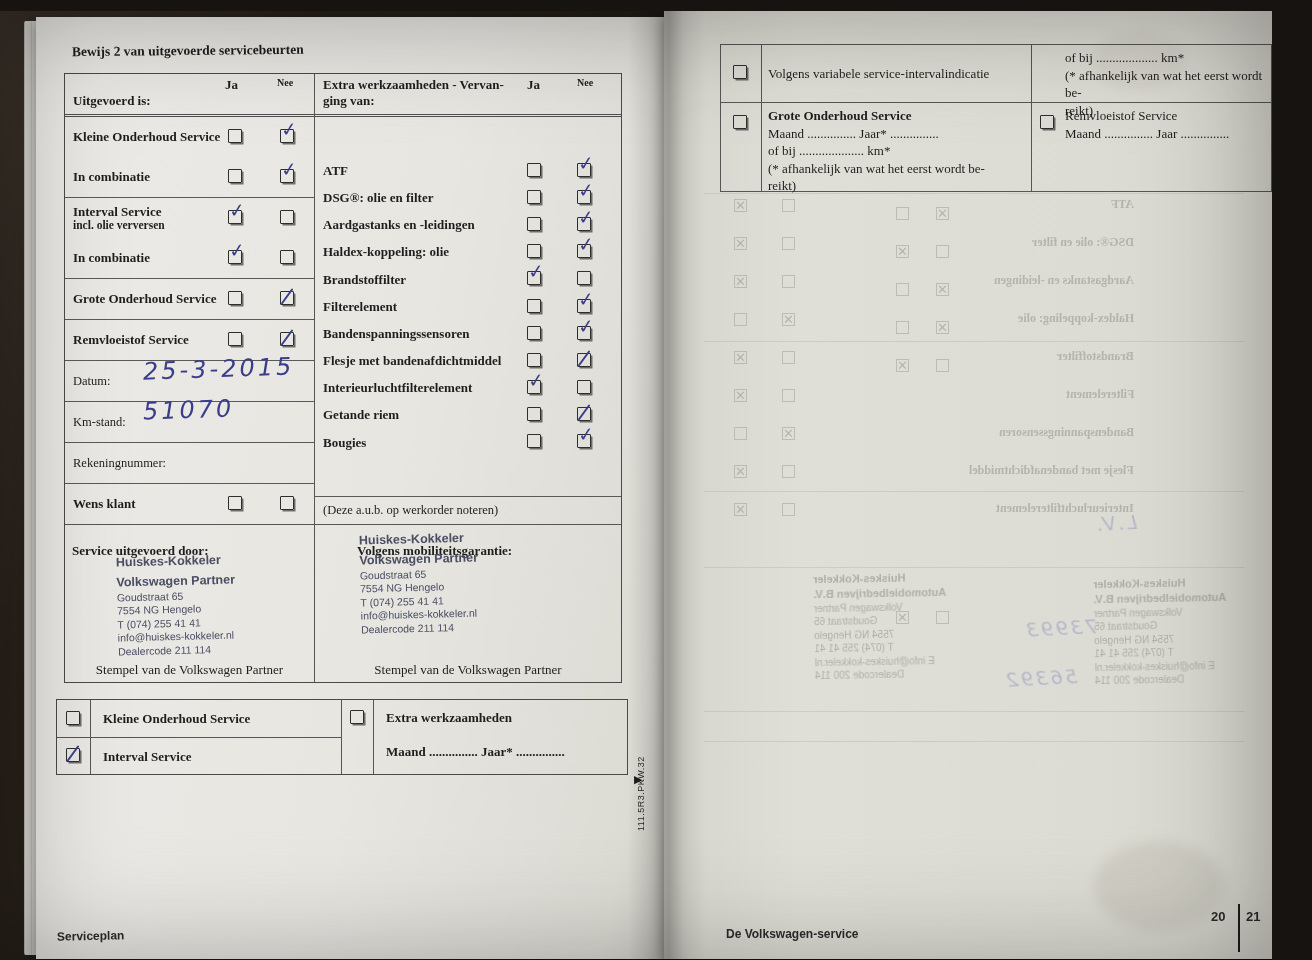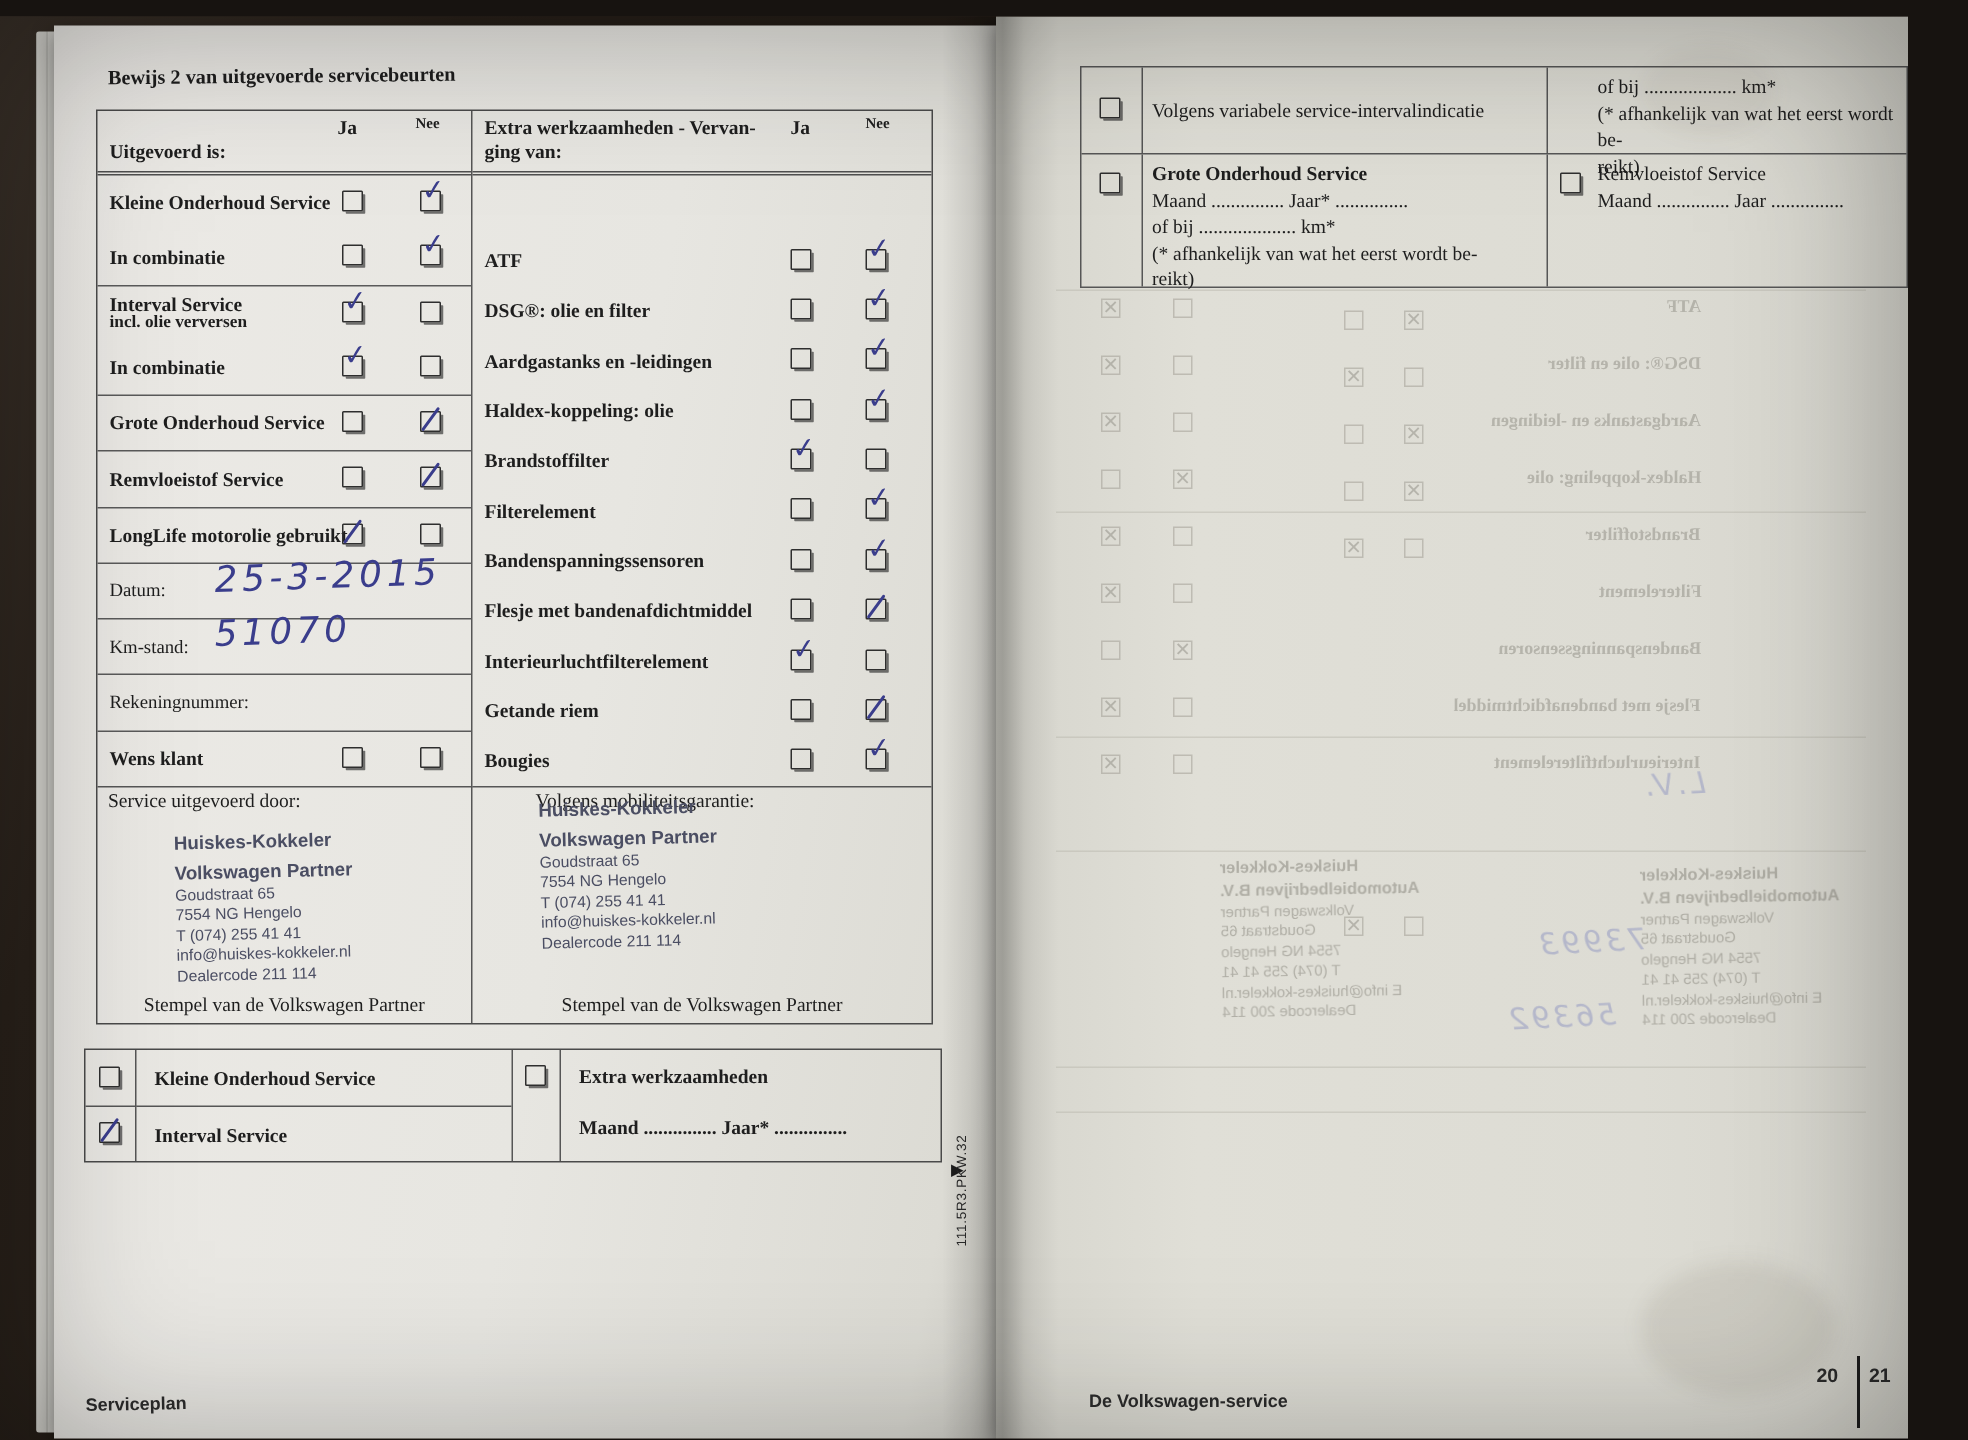--- a/index.html
+++ b/index.html
@@ -57,21 +57,21 @@
   .mlbl{font-weight:bold;font-size:13px;line-height:1.05;}
   .mlbl .sub{display:block;font-weight:bold;font-size:11.5px;}
   .mrow .hand{position:absolute;left:78px;top:-6px;font-size:24px;}
   .note-row{flex:none;height:27px;border-top:1px solid #5a5a5a;display:flex;align-items:center;
     padding-left:8px;font-size:12.5px;}
   .stamp{font-family:"Liberation Sans","DejaVu Sans",sans-serif;color:var(--stamp);
     transform:rotate(-1.4deg);line-height:1.3;}
   .stamp .s1{font-weight:bold;font-size:12.5px;margin-bottom:4px;}
   .stamp .s2{font-weight:bold;font-size:12.5px;}
   .stamp .sl{font-size:10.5px;}
-  .cell-lbl{position:absolute;left:7px;top:1px;font-weight:normal;font-size:13px;text-align:right;}
+  .cell-lbl{position:absolute;left:7px;top:18px;font-weight:bold;font-size:13px;text-align:right;}
   .cell-cap{position:absolute;bottom:4px;width:100%;text-align:center;font-size:13px;}
 
   
   .ns{position:absolute;left:20px;top:682px;width:570px;border:1.3px solid #4a4a4a;}
   .ns-title{height:23px;border-bottom:1px solid #565656;text-align:center;font-weight:bold;
     font-size:13.5px;line-height:22px;}
   .ns-body{position:relative;height:74px;display:flex;}
   .ns-cb1{width:33px;border-right:1px solid #565656;position:relative;}
   .ns-l{width:250px;border-right:1px solid #565656;position:relative;}
   .ns-l .r1,.ns-l .r2{height:37px;display:flex;align-items:center;padding-left:12px;}
@@ -189,30 +189,20 @@
               <span class="mlbl">Remvloeistof Service</span>
               <span class="cbw" style="left: 163px; top: calc(50% - 8px);">
                 <span class="cb"></span>
               </span>
               <span class="cbw" style="left: 215px; top: calc(50% - 8px);">
                 <span class="cb"></span>
                 <span class="slash"></span>
               </span>
             </div>
             <div class="mrow sep">
-              <span class="mlbl">LongLife motorolie gebruikt</span>
-              <span class="cbw" style="left: 163px; top: calc(50% - 8px);">
-                <span class="cb"></span>
-                <span class="slash"></span>
-              </span>
-              <span class="cbw" style="left: 215px; top: calc(50% - 8px);">
-                <span class="cb"></span>
-              </span>
-            </div>
-            <div class="mrow sep">
               <span class="small-serif">Datum:</span>
               <span class="hand">25-3-2015</span>
             </div>
             <div class="mrow sep">
               <span class="small-serif">Km-stand:</span>
               <span class="hand">51070</span>
             </div>
             <div class="mrow sep">
               <span class="small-serif">Rekeningnummer:</span>
             </div>
@@ -342,20 +332,21 @@
               <span class="mlbl">Bougies</span>
               <span class="cbw" style="left: 212px; top: calc(50% - 8px);">
                 <span class="cb"></span>
               </span>
               <span class="cbw" style="left: 262px; top: calc(50% - 8px);">
                 <span class="cb"></span>
                 <span class="mk">✓</span>
               </span>
             </div>
           </div>
+        <div class="note-row">(Deze a.u.b. op werkorder noteren)</div>
       </div>
 
       <div class="c21">
         <div class="cell-lbl">Service uitgevoerd door:</div>
         <div class="stamp" id="stamp1" style="position:absolute;left:52px;top:28px;">
             <div class="s1">Huiskes-Kokkeler</div>
             <div class="s2">Volkswagen Partner</div>
             <div class="sl">Goudstraat 65</div>
             <div class="sl">7554 NG  Hengelo</div>
             <div class="sl">T  (074) 255 41 41</div>

